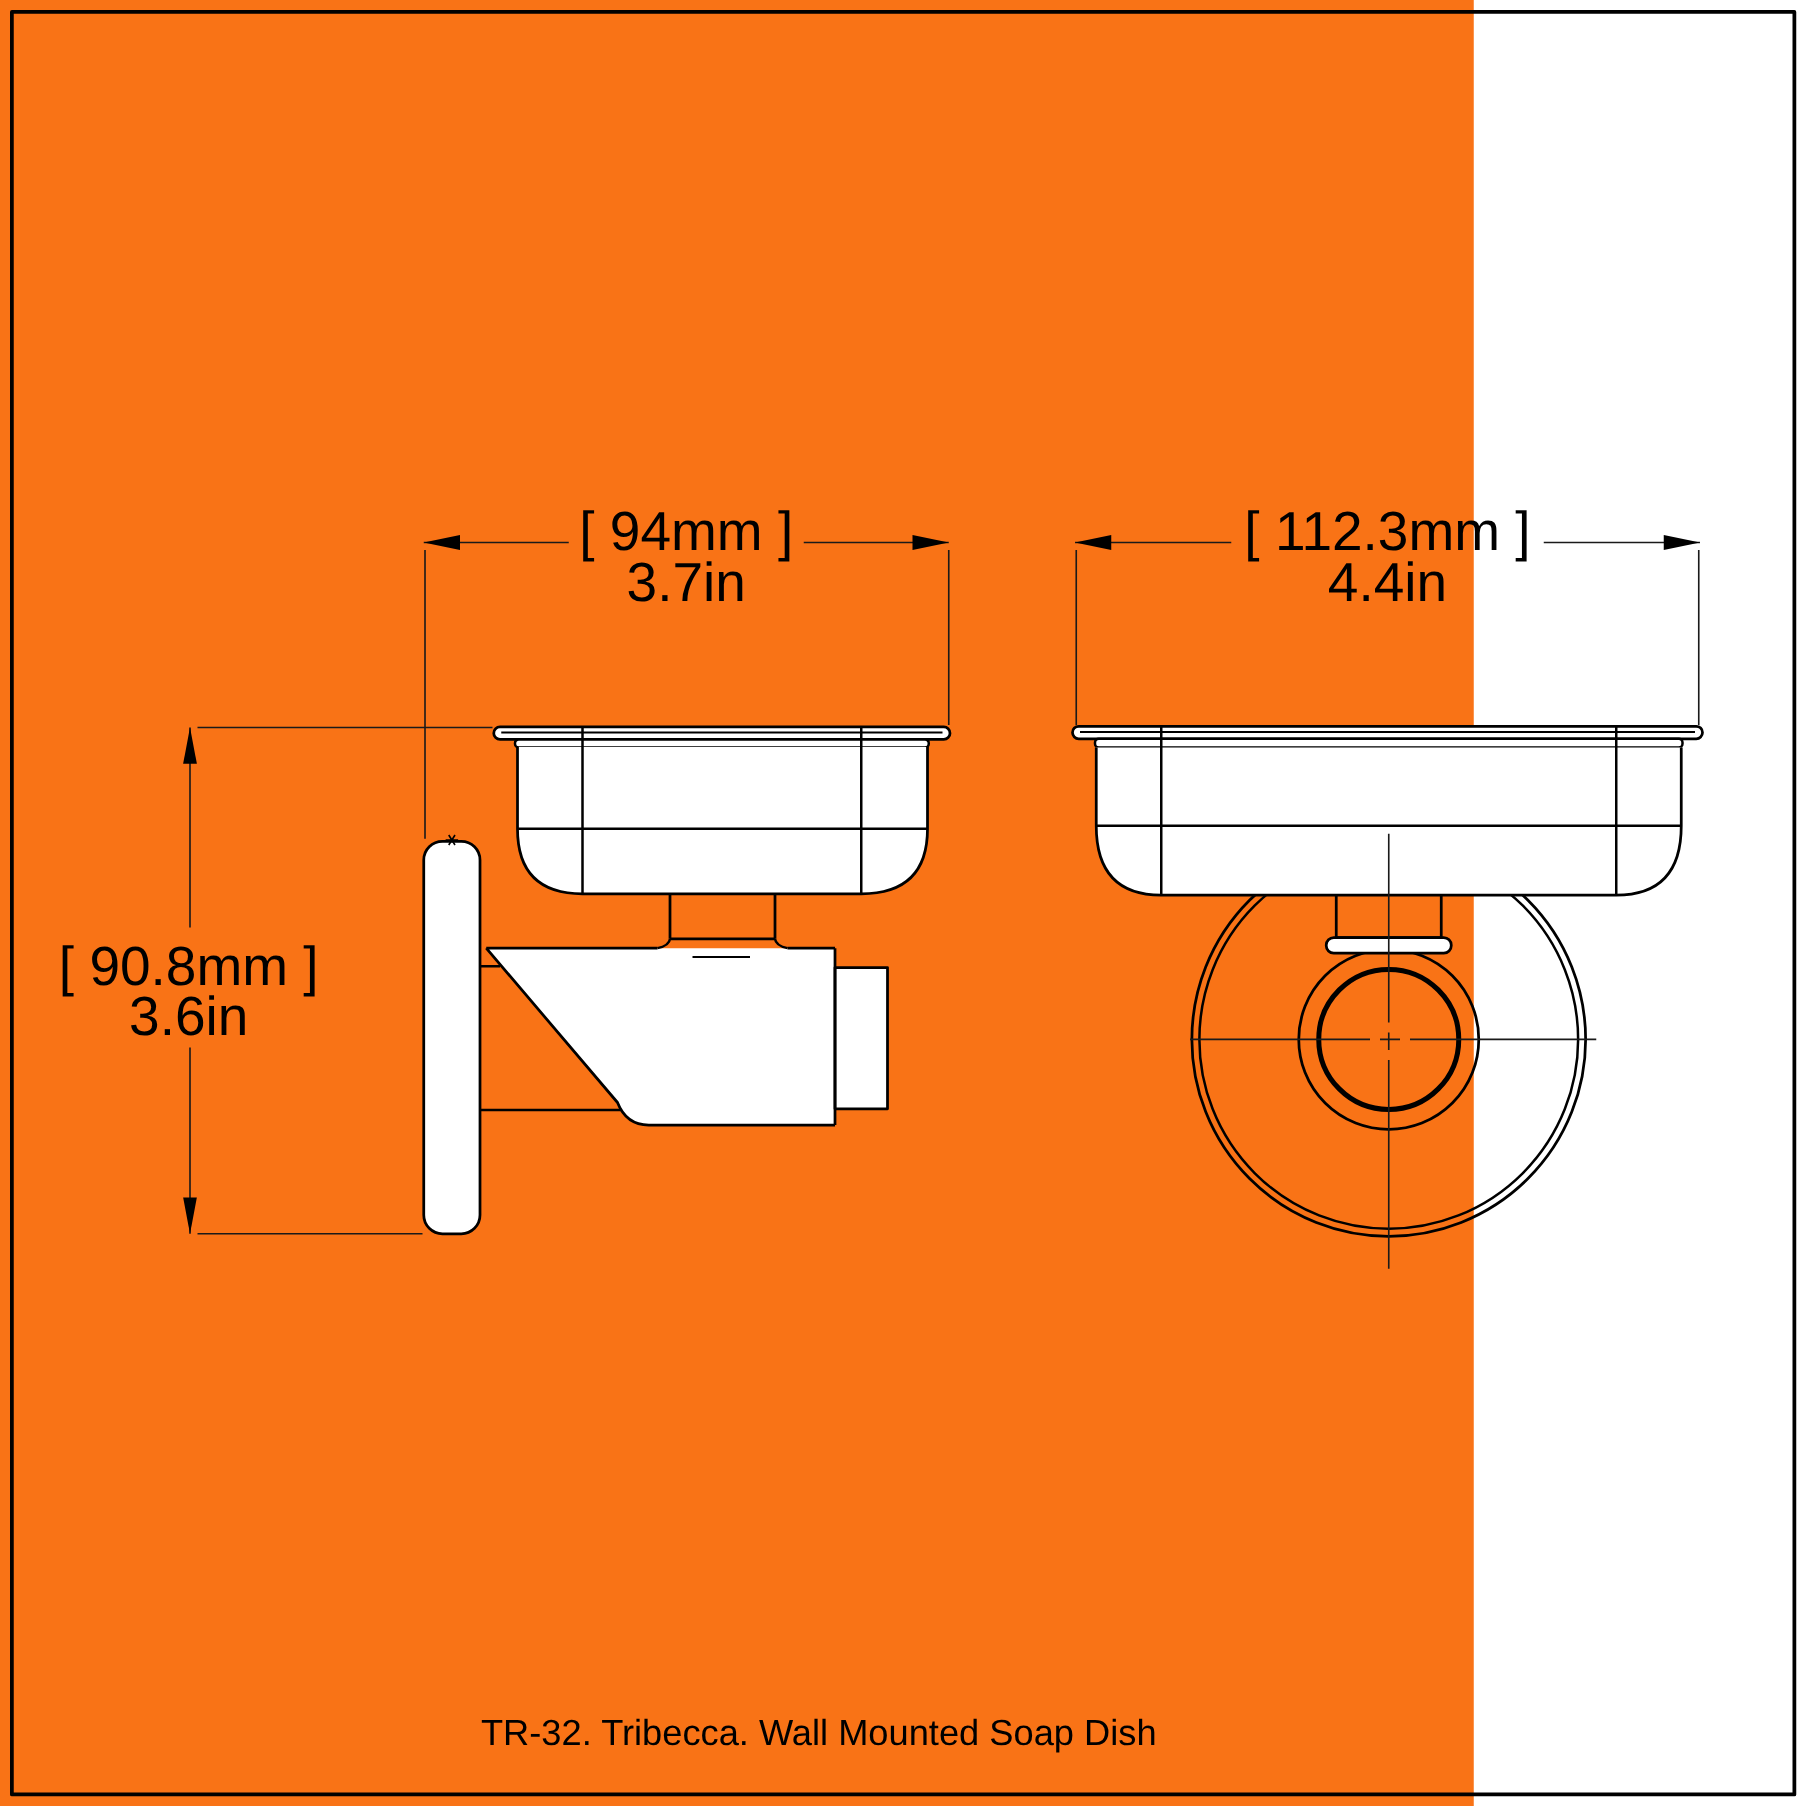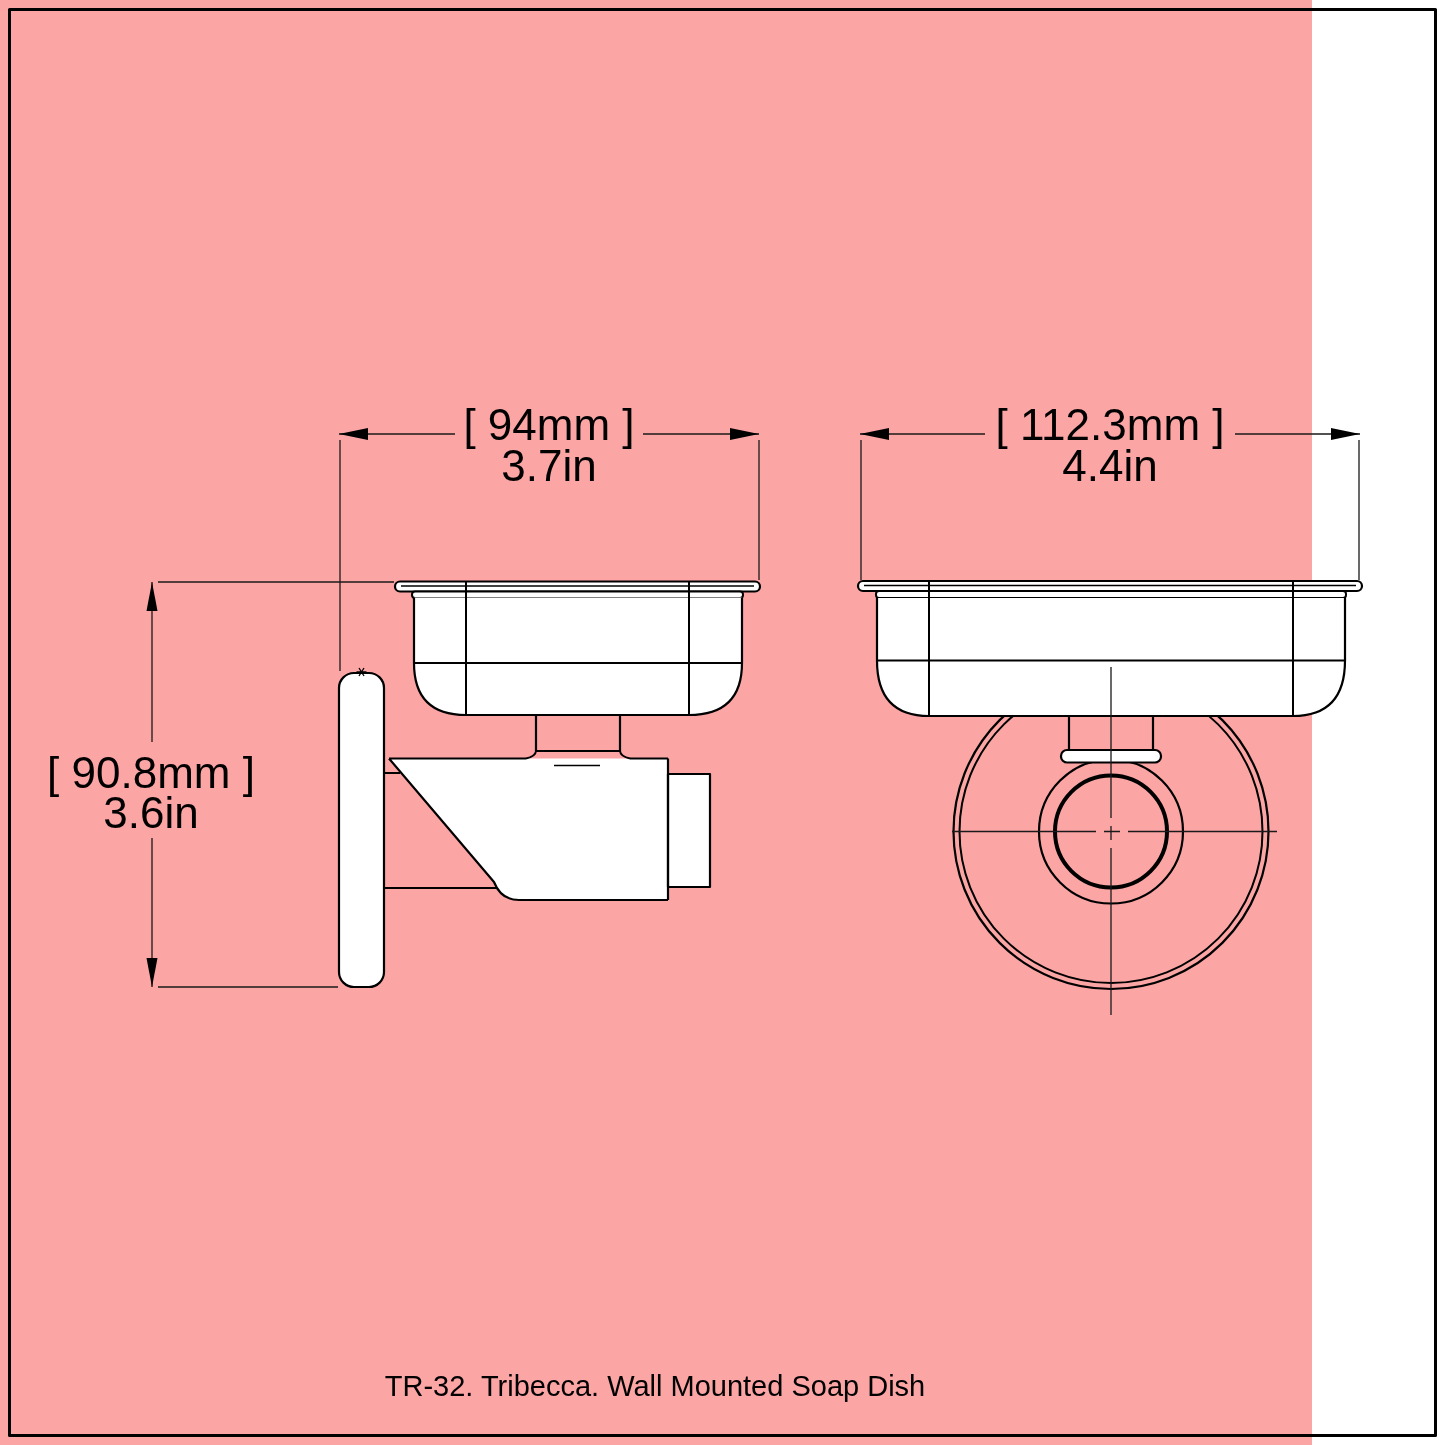--- a/index.html
+++ b/index.html
@@ -1,16 +1,16 @@
 <!DOCTYPE html>
 <html><head>
 <meta charset="utf-8">
 <style>
   html,body{margin:0;padding:0;background:#ffffff;}
-  .stage{width:1312px;height:1445px;position:relative;background:#fca5a5;}
+  .stage{width:1179px;height:1445px;position:relative;background:#f97316;}
   svg{display:block;}
   .ln{stroke:#000;fill:none;stroke-linecap:butt;stroke-linejoin:round;}
   .w1{stroke-width:1.3;}
   .w16{stroke-width:1.6;}
   .w2{stroke-width:2;}
   .w22{stroke-width:2.2;}
   .w4{stroke-width:4;}
   .wh{fill:#fff;}
   .arr{fill:#000;stroke:none;}
   .dim-text{font-family:"Liberation Sans",sans-serif;font-size:44px;fill:#000;text-anchor:middle;}

